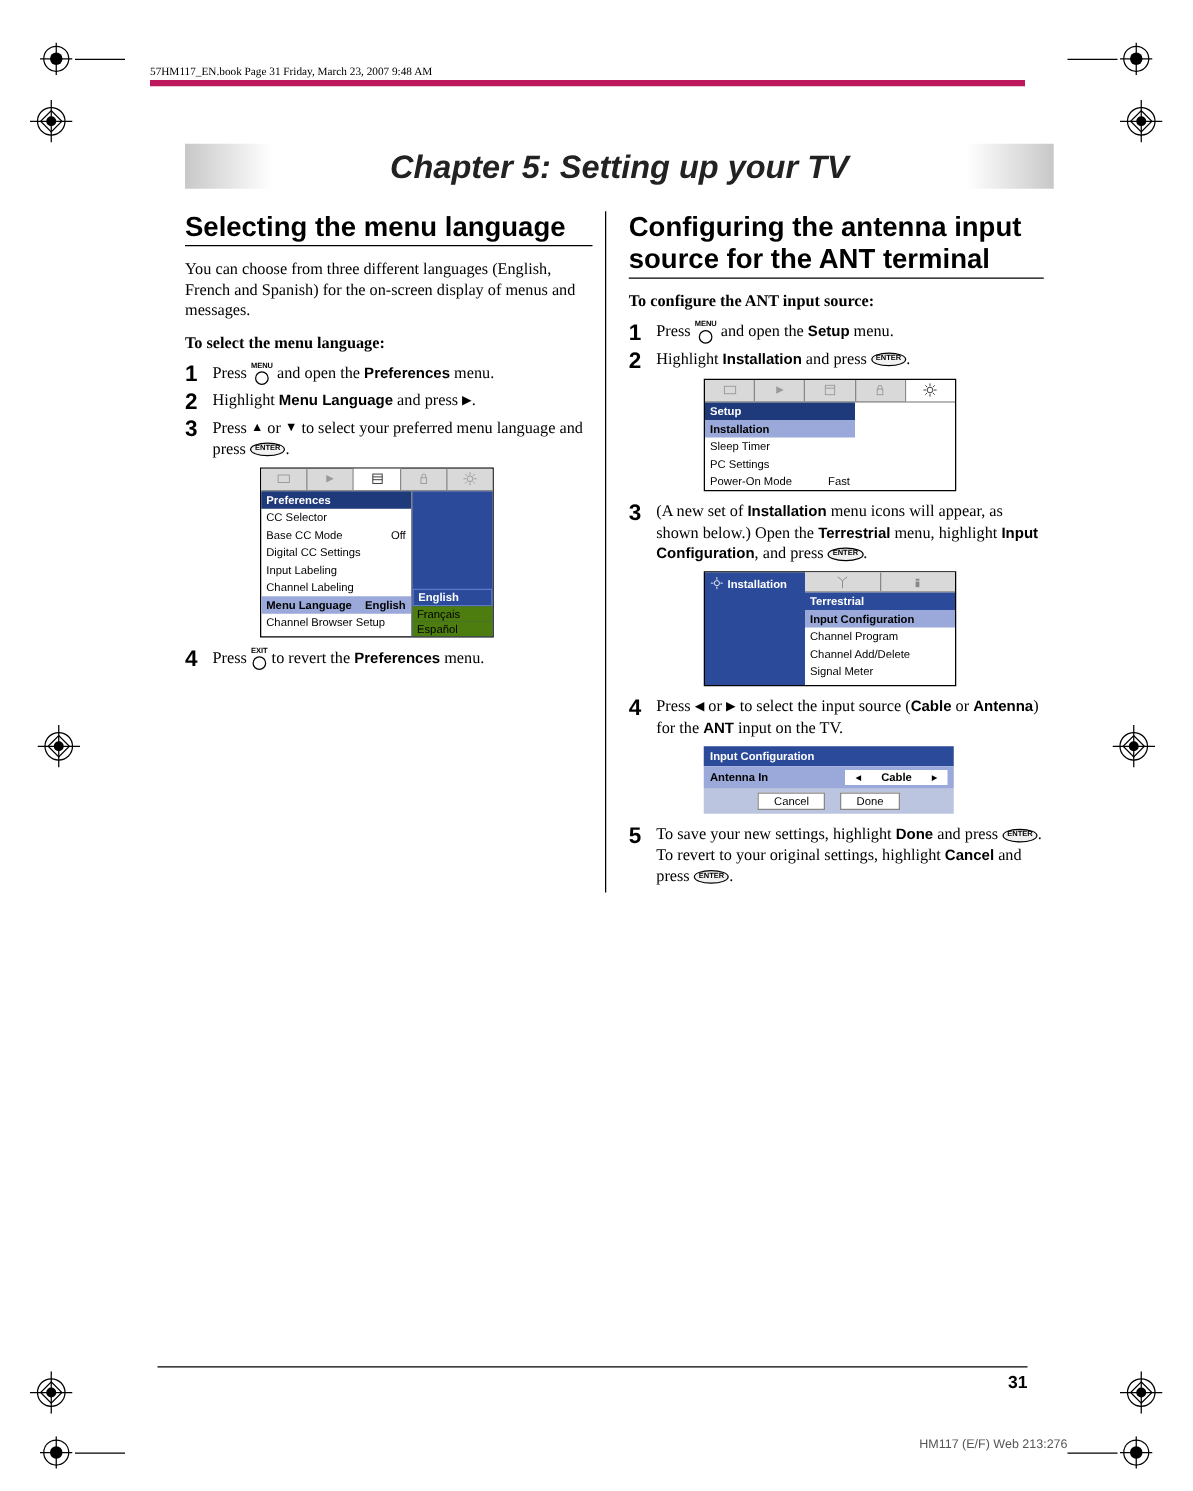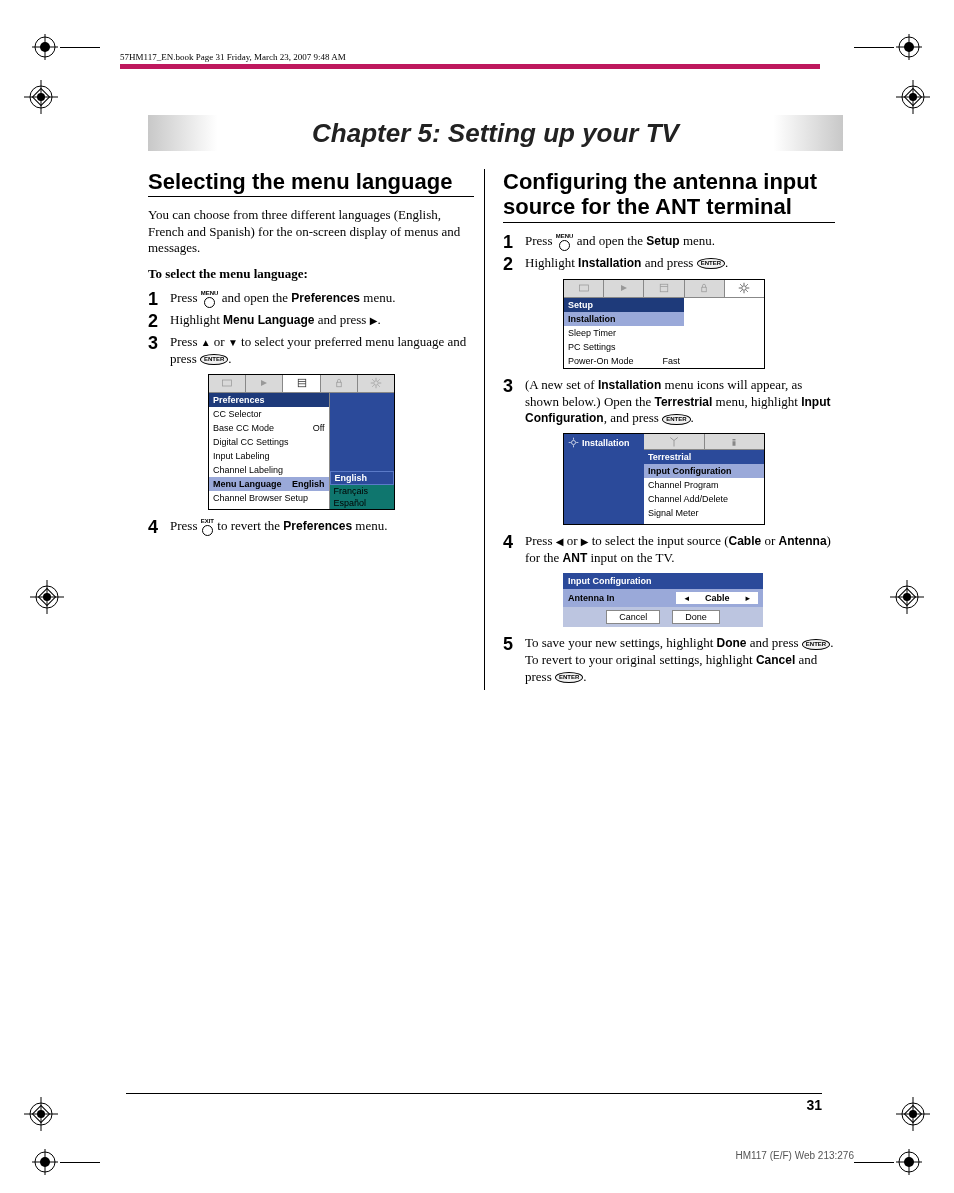--- a/index.html
+++ b/index.html
@@ -159,21 +159,21 @@
     height:12px;
     align-items:center;
   }
   .osd-row .l{flex:1;}
   .osd-row .r{ color:#000;}
   .osd-row.sel{ background:#9aa9d9;}
   .osd-row.sel .r{font-weight:bold;}
   .osd-split{ display:flex; }
   .osd-split .lcol{ width:65%; }
   .osd-split .rcol{ width:35%; border-left:1px solid #888; background:#2b4a9a; color:#fff;}
-  .osd-split .rcol .opt{ padding:1px 4px; font-size:9px; border-bottom:0; background:#0f766e; color:#000;}
+  .osd-split .rcol .opt{ padding:1px 4px; font-size:9px; border-bottom:0; background:#4d7c0f; color:#000;}
   .osd-split .rcol .opt.sel{ background:#2b4a9a; color:#fff; font-weight:bold; border:1px solid #5b7ac8;}
   .osd2{
     width:200px;
   }
   .osd-install{
     display:flex;
     width:200px;
     border:1px solid #000;
     margin:6px auto 8px auto;
     font-family:Arial,sans-serif;
@@ -427,20 +427,21 @@
         <div class="step">
           <div class="stepnum">4</div>
           <div class="steptxt">
             <span>Press </span><span class="menu-btn"><span>EXIT</span><span class="circ"></span></span><span> to revert the </span><b>Preferences</b><span> menu.</span>
           </div>
         </div>
       </div>
 
       <div class="col col-right">
         <h2 class="sec">Configuring the antenna input source for the ANT terminal</h2>
+        <p class="sub">To configure the ANT input source:</p>
 
         <div class="step">
           <div class="stepnum">1</div>
           <div class="steptxt">
             <span>Press </span><span class="menu-btn"><span>MENU</span><span class="circ"></span></span><span> and open the </span><b>Setup</b><span> menu.</span>
           </div>
         </div>
         <div class="step">
           <div class="stepnum">2</div>
           <div class="steptxt">

